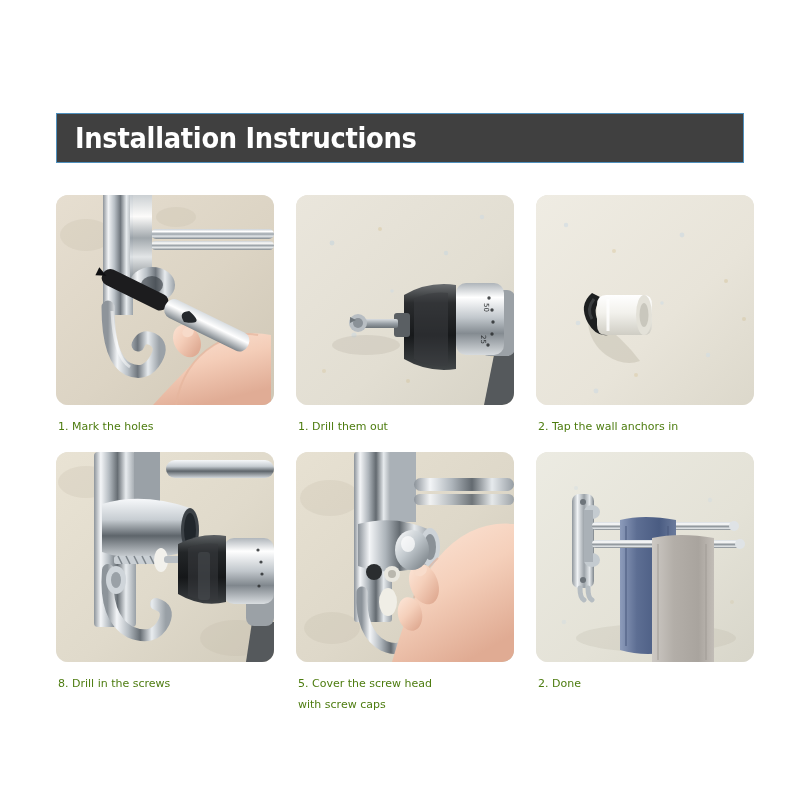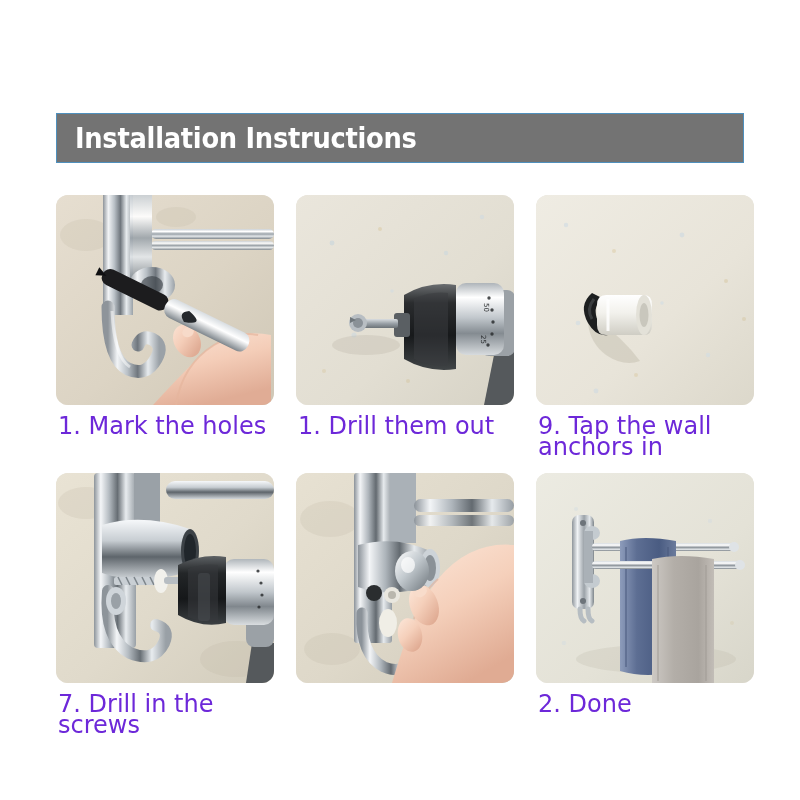--- a/index.html
+++ b/index.html
@@ -9,21 +9,21 @@
     font-family:"Liberation Sans", sans-serif;
     overflow:hidden;
     position:relative;
   }
   .page{position:absolute;inset:0;}
 
   
   .banner{
     position:absolute;
     left:56px;top:113px;width:688px;height:50px;
-    background:#737373;
+    background:#404040;
     border:1px solid #4f90bd;
     box-sizing:border-box;
     display:flex;align-items:center;
   }
   .banner-title{
     margin-left:18px;
     color:#ffffff;
     font-size:28px;
     font-weight:bold;
     letter-spacing:-0.3px;
@@ -45,22 +45,22 @@
   .photo{
     width:218px;height:210px;
     border-radius:12px;
     overflow:hidden;
     position:relative;
     background:#e7e3da;
   }
   .photo svg{display:block;width:100%;height:100%;}
   .caption{
     margin-top:11px;
-    color:#6d28d9;
-    font-size:24px;
+    color:#4d7c0f;
+    font-size:11px;
     line-height:21px;
     font-family:"DejaVu Sans", sans-serif;
     white-space:pre-line;
     padding-left:2px;
   }
   .caption.wide{width:250px;}
 </style>
 </head>
 <body>
 
@@ -256,21 +256,21 @@
             </g>
 
             <g>
               <path d="M70 100 L108 100 q8 0 8 10 l0 20 q0 10 -8 10 L70 140 q-9 0 -9 -10 l0 -20 q0 -10 9 -10 Z" fill="url(#anchor3)"></path>
               <ellipse cx="108" cy="120" rx="8" ry="20" fill="#e3e1d8"></ellipse>
               <ellipse cx="108" cy="120" rx="4.5" ry="12" fill="#c9c7bd"></ellipse>
               <path d="M72 104 l0 32" stroke="#ffffff" stroke-width="3" opacity="0.85"></path>
             </g>
           </svg>
         </div>
-        <div class="caption">9. Tap the wall anchors in</div>
+        <div class="caption">2. Tap the wall anchors in</div>
       </div>
     </div>
 
     <div class="row">
 
       <div class="cell">
         <div class="photo">
           <svg viewBox="0 0 218 210" preserveAspectRatio="xMidYMid slice">
             <defs>
               <linearGradient id="w4" x1="0" y1="0" x2="1" y2="1">
@@ -347,21 +347,21 @@
                   <circle cx="205" cy="110" r="1.6"></circle>
                 <circle cx="206" cy="122" r="1.6"></circle>
                   <circle cx="203" cy="134" r="1.6"></circle>
               </g>
               <path d="M122 92 q24 -12 48 -8 l0 66 q-24 6 -48 -8 Z" fill="url(#chuck4)"></path>
               <path d="M132 96 q14 -6 30 -4 l0 56 q-16 2 -30 -4 Z" fill="#383b3e" opacity="0.55"></path>
               <rect x="142" y="100" width="12" height="48" rx="3" fill="#4a4e51" opacity="0.5"></rect>
             </g>
           </svg>
         </div>
-        <div class="caption">7. Drill in the screws</div>
+        <div class="caption">8. Drill in the screws</div>
       </div>
 
       <div class="cell">
         <div class="photo">
           <svg viewBox="0 0 218 210" preserveAspectRatio="xMidYMid slice">
             <defs>
               <linearGradient id="w5" x1="0" y1="0" x2="1" y2="1">
                 <stop offset="0%" stop-color="#e7e1d2"></stop>
                 <stop offset="55%" stop-color="#ded8c9"></stop>
                 <stop offset="100%" stop-color="#cfc9b9"></stop>
@@ -413,20 +413,22 @@
             <path d="M218 210 L218 72 q-44 -4 -76 34 q-26 34 -46 104 Z" fill="url(#skin5)"></path>
             <path d="M142 106 q-18 16 -24 40" fill="none" stroke="#e3b098" stroke-width="2" opacity="0.6"></path>
             <ellipse cx="128" cy="132" rx="14" ry="21" transform="rotate(-20 128 132)" fill="url(#skin5)"></ellipse>
             <ellipse cx="124" cy="118" rx="7" ry="6" transform="rotate(-20 124 118)" fill="#f8dccb"></ellipse>
             <ellipse cx="114" cy="162" rx="12" ry="17" transform="rotate(-12 114 162)" fill="url(#skin5)"></ellipse>
 
             <ellipse cx="116" cy="98" rx="17" ry="20" fill="url(#cap5)"></ellipse>
             <ellipse cx="112" cy="92" rx="7" ry="8" fill="#ffffff" opacity="0.7"></ellipse>
           </svg>
         </div>
+        <div class="caption wide">5. Cover the screw head
+    with screw caps</div>
       </div>
 
       <div class="cell">
         <div class="photo">
           <svg viewBox="0 0 218 210" preserveAspectRatio="xMidYMid slice">
             <defs>
               <linearGradient id="w6" x1="0" y1="0" x2="1" y2="1">
                 <stop offset="0%" stop-color="#ecebe2"></stop>
                 <stop offset="60%" stop-color="#e4e2d7"></stop>
                 <stop offset="100%" stop-color="#d8d6ca"></stop>

